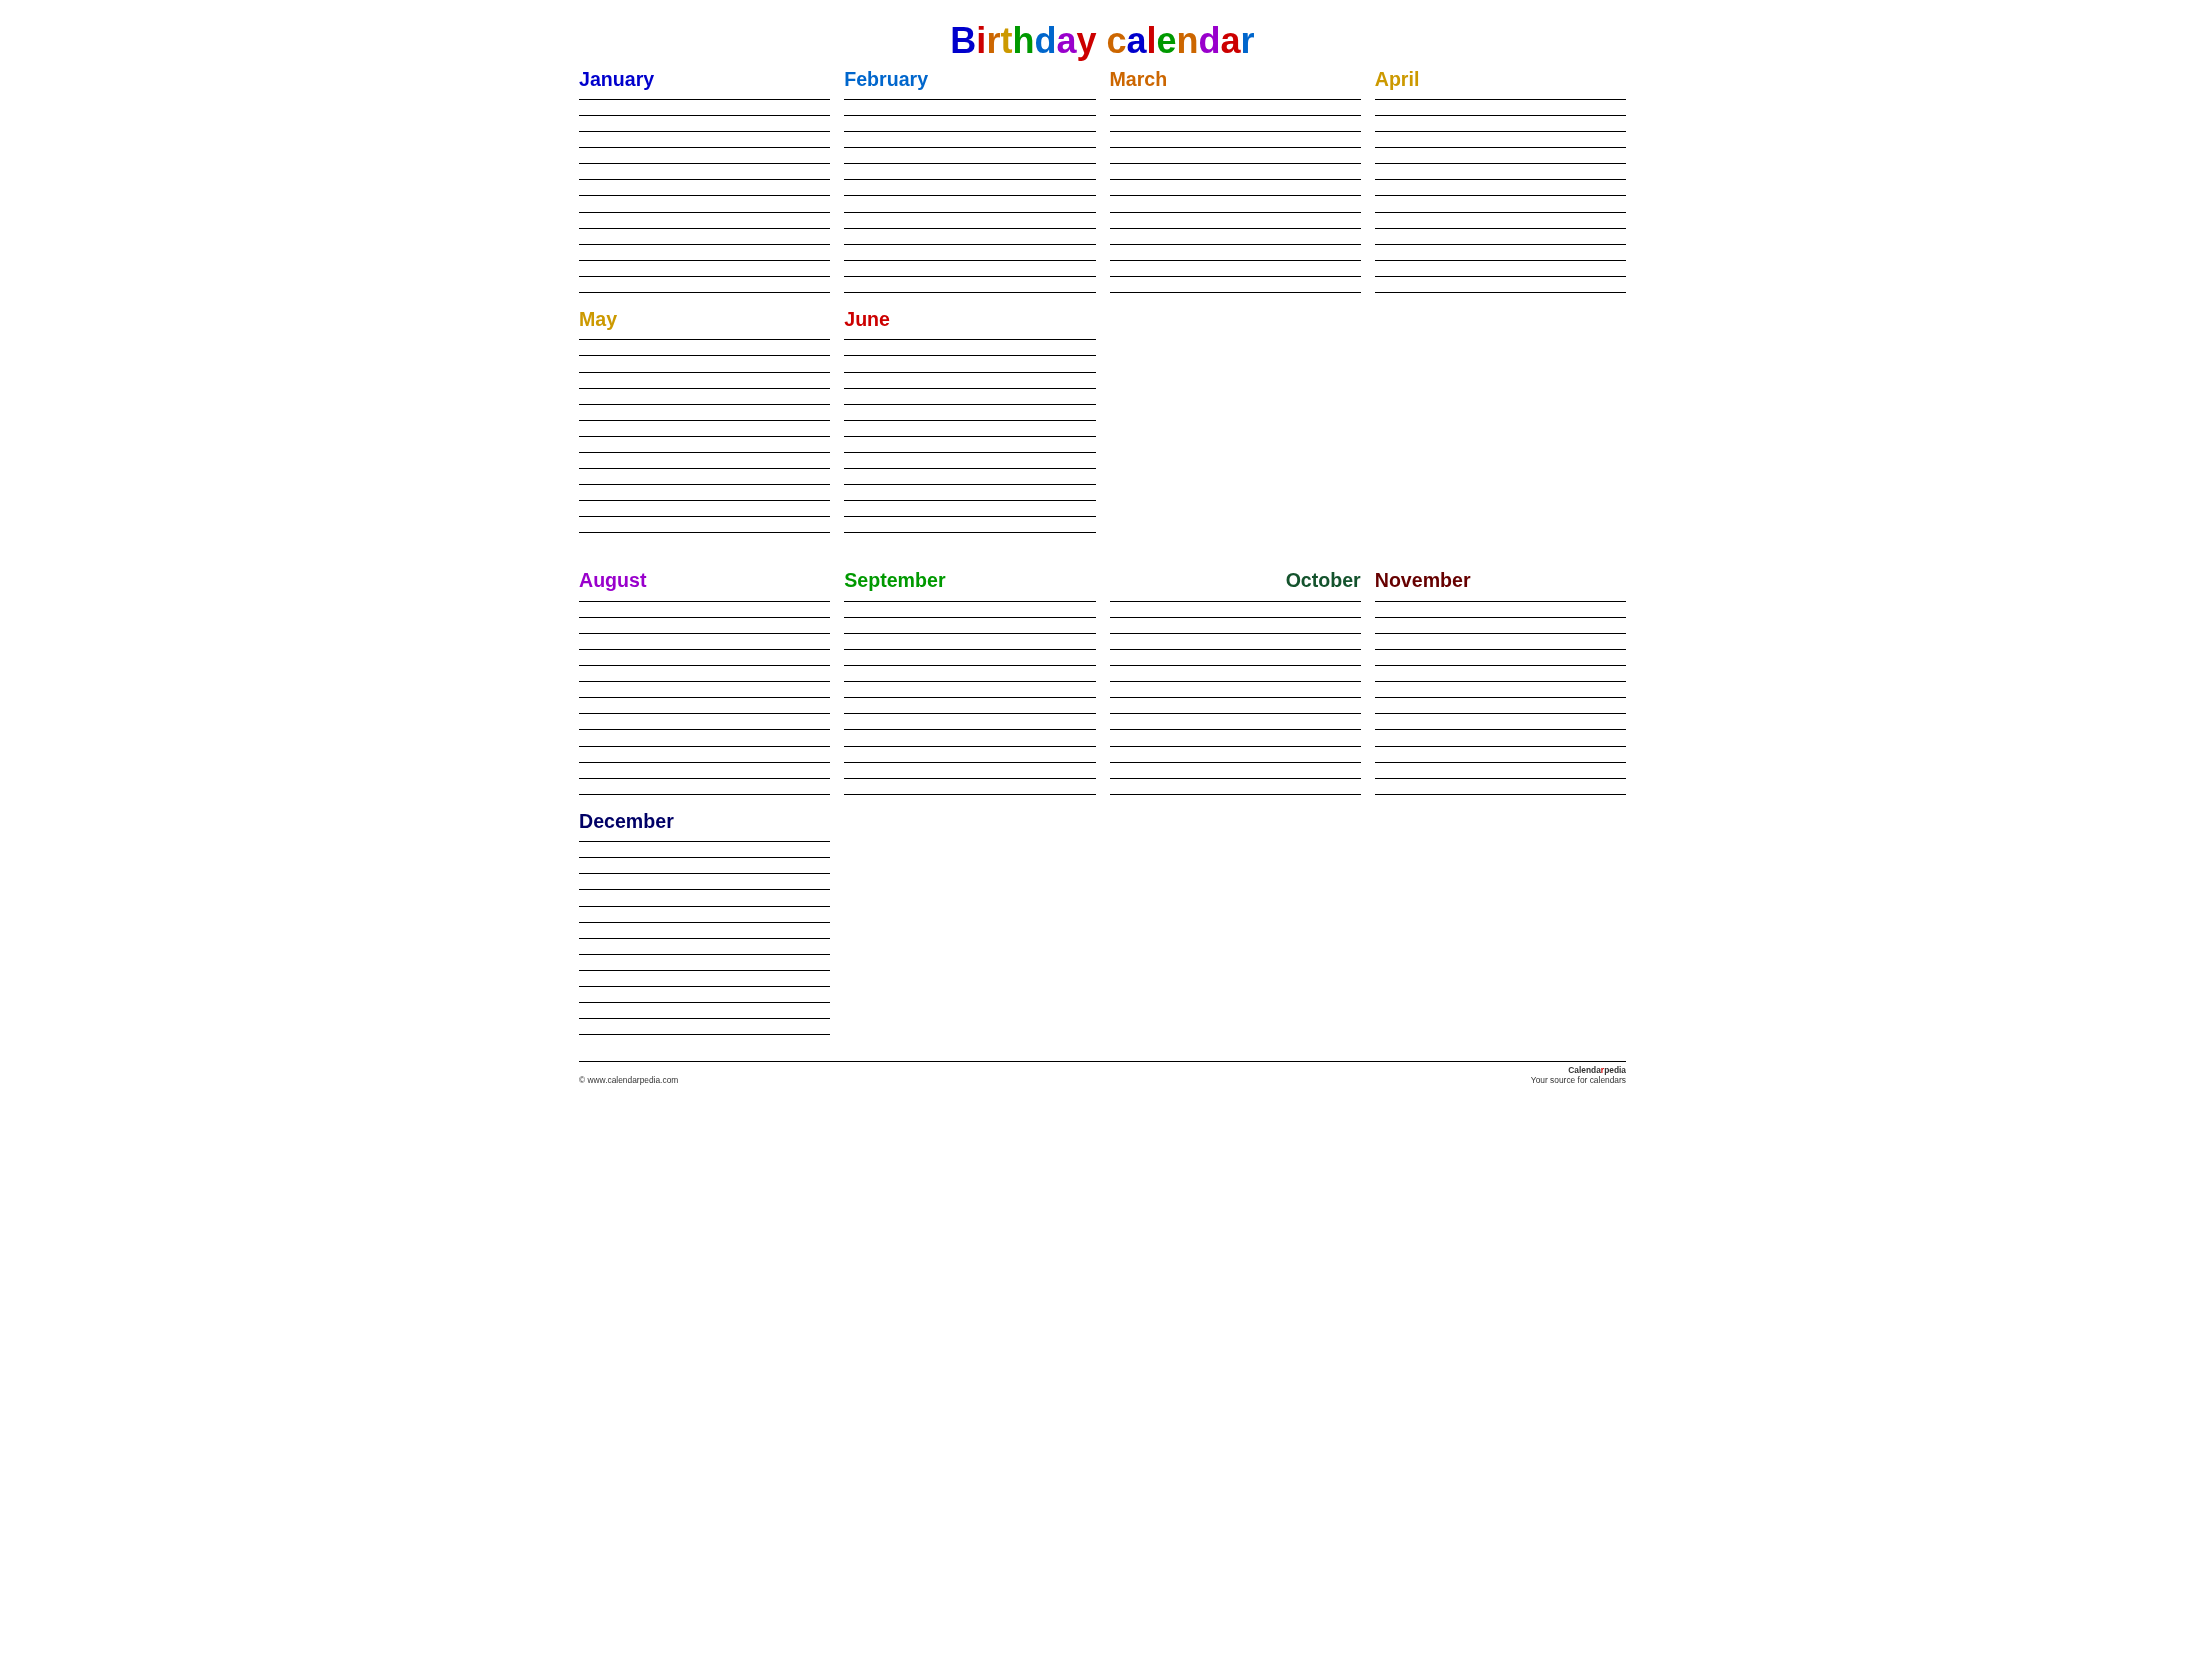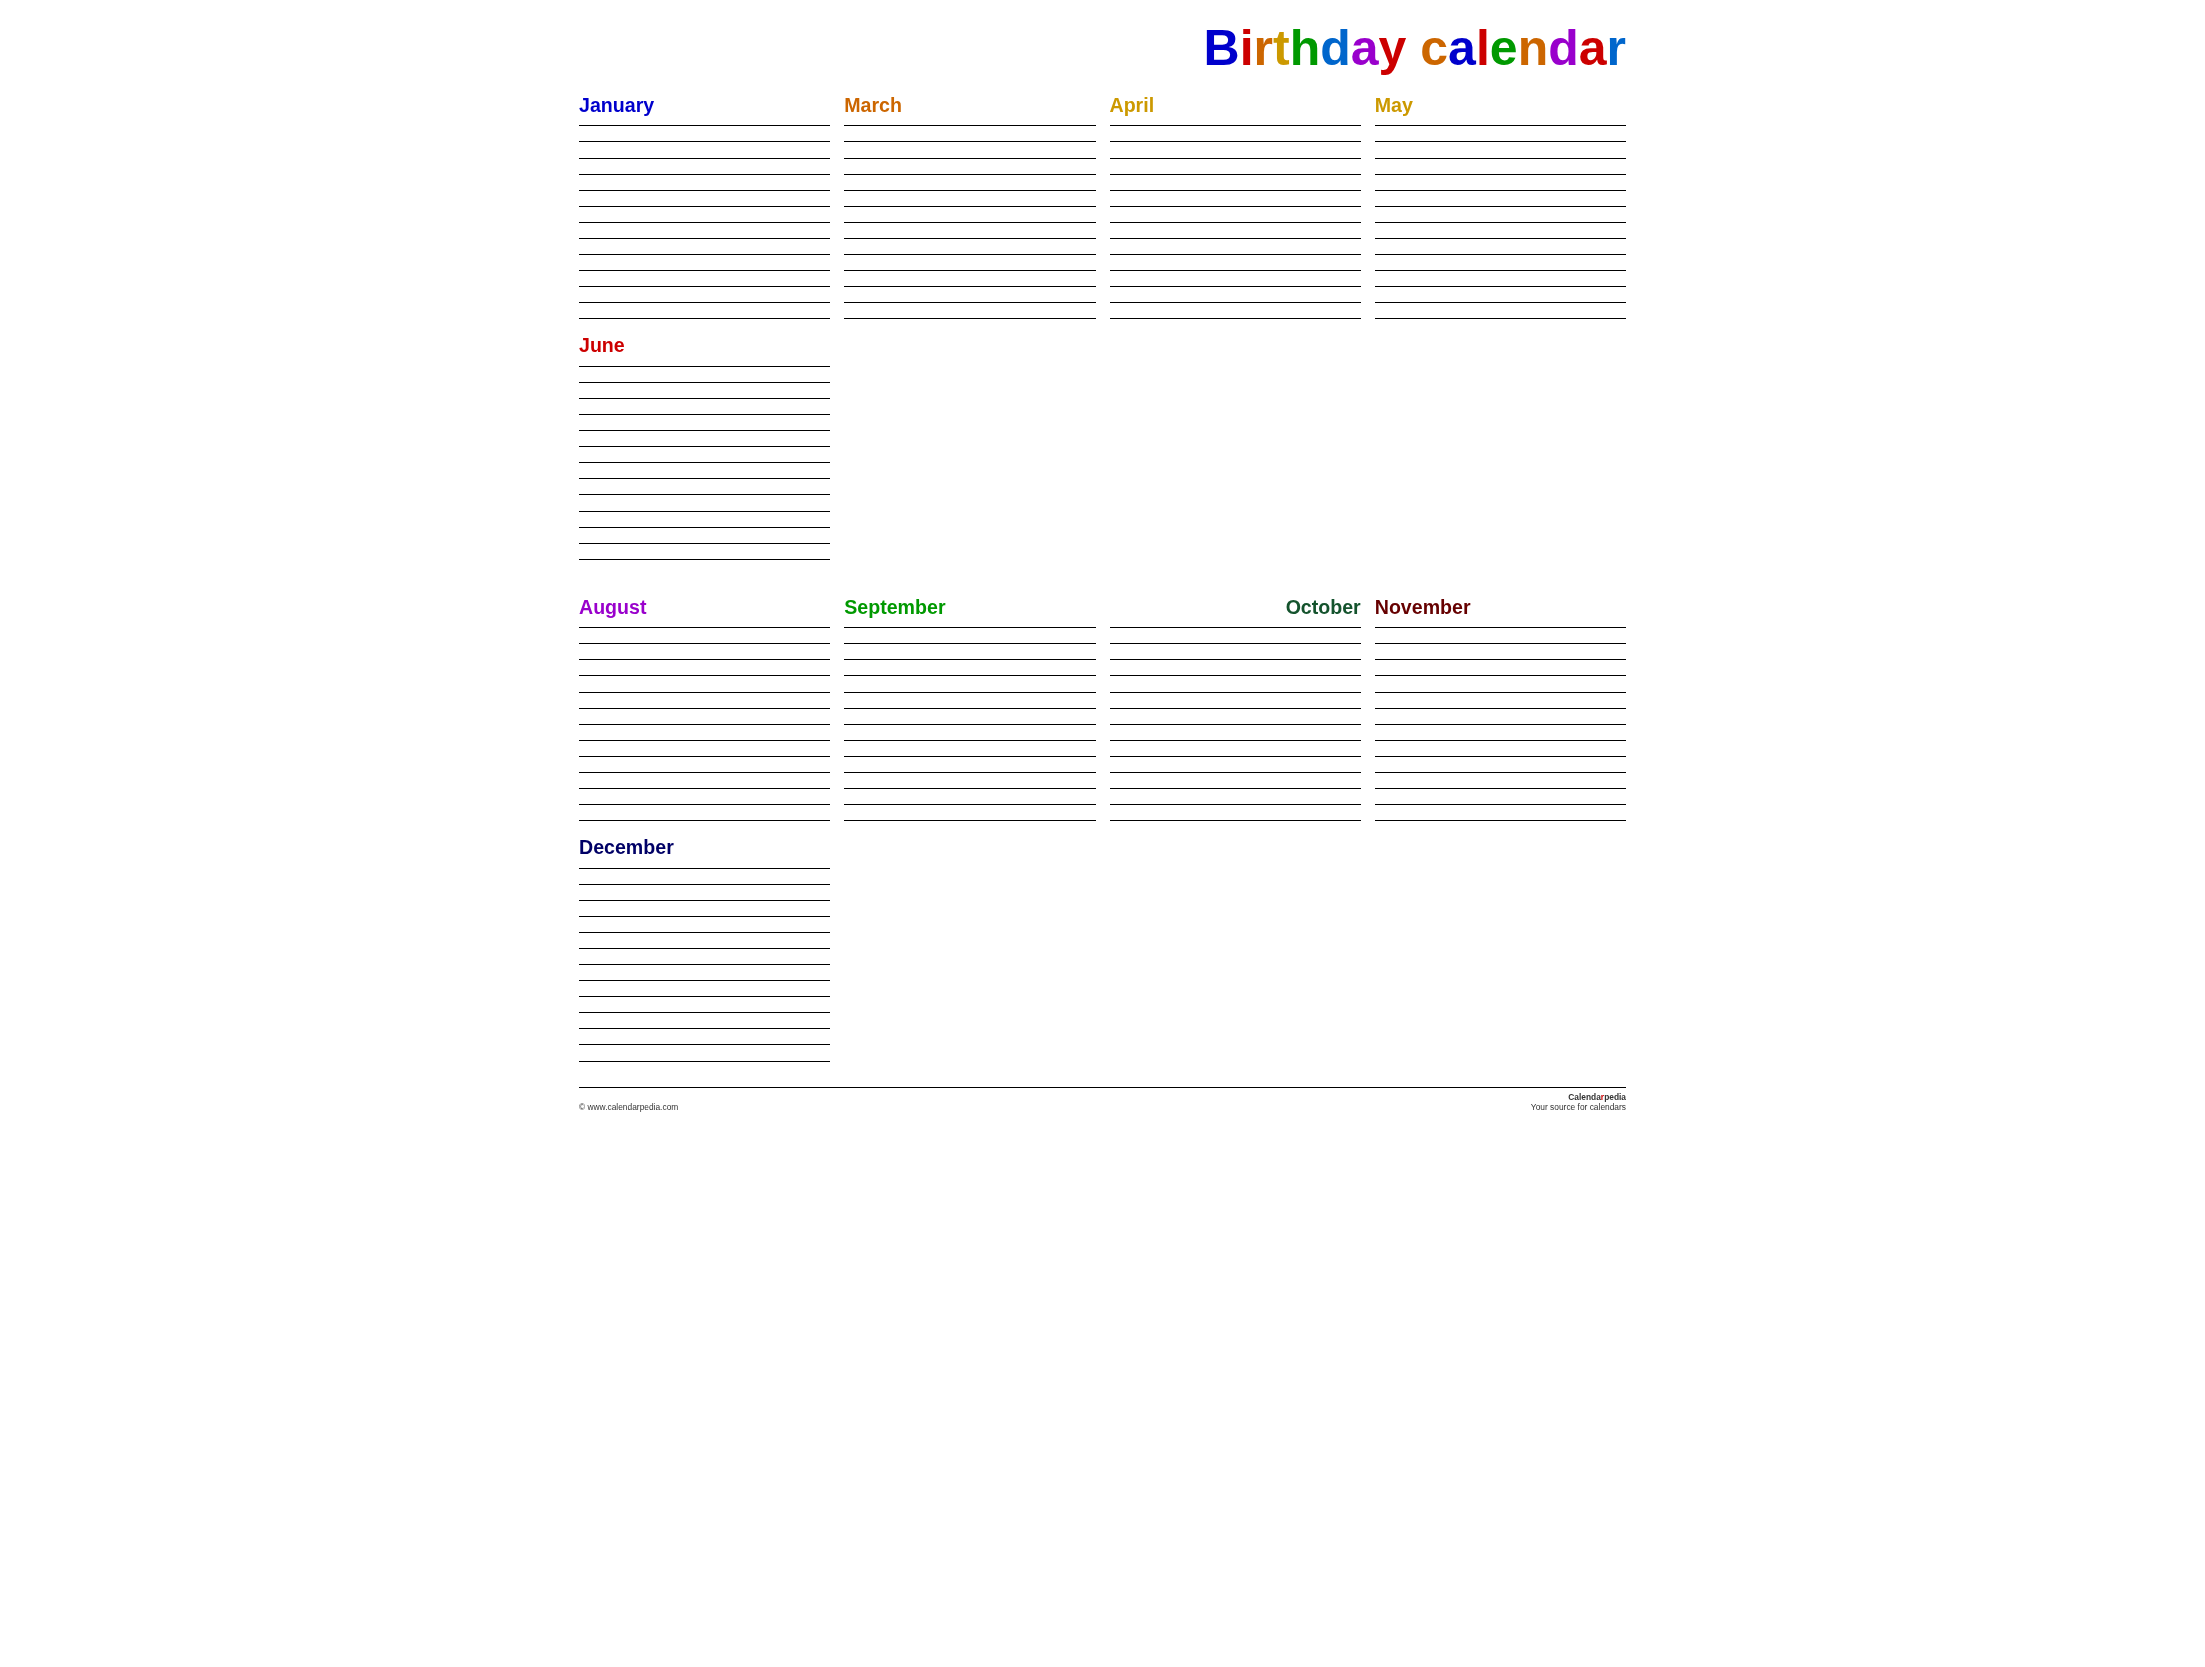--- a/index.html
+++ b/index.html
@@ -20,24 +20,24 @@
 
     .page {
       width: 1103px;
       min-height: 834px;
       background: #fff;
       padding: 21px 28px 14px 28px;
       position: relative;
     }
 
     .title {
-      text-align: right;
-      font-size: 50px;
+      text-align: center;
+      font-size: 36px;
       font-weight: bold;
-      margin-bottom: 18px;
+      margin-bottom: 7px;
       line-height: 1.1;
     }
 
     .calendar-grid {
       display: grid;
       grid-template-columns: repeat(4, 1fr);
       gap: 0 14px;
       width: 100%;
     }
 
@@ -136,20 +136,38 @@
         <div class="line"></div>
         <div class="line"></div>
         <div class="line"></div>
         <div class="line"></div>
         <div class="line"></div>
         <div class="line"></div>
         <div class="line"></div>
       </div>
     </div>
 
+    <div class="month-col">
+      <div class="month-name february">February</div>
+      <div class="lines-container">
+        <div class="line"></div>
+        <div class="line"></div>
+        <div class="line"></div>
+        <div class="line"></div>
+        <div class="line"></div>
+        <div class="line"></div>
+        <div class="line"></div>
+        <div class="line"></div>
+        <div class="line"></div>
+        <div class="line"></div>
+        <div class="line"></div>
+        <div class="line"></div>
+        <div class="line"></div>
+      </div>
+    </div>
 
     <div class="month-col">
       <div class="month-name march">March</div>
       <div class="lines-container">
         <div class="line"></div>
         <div class="line"></div>
         <div class="line"></div>
         <div class="line"></div>
         <div class="line"></div>
         <div class="line"></div>

